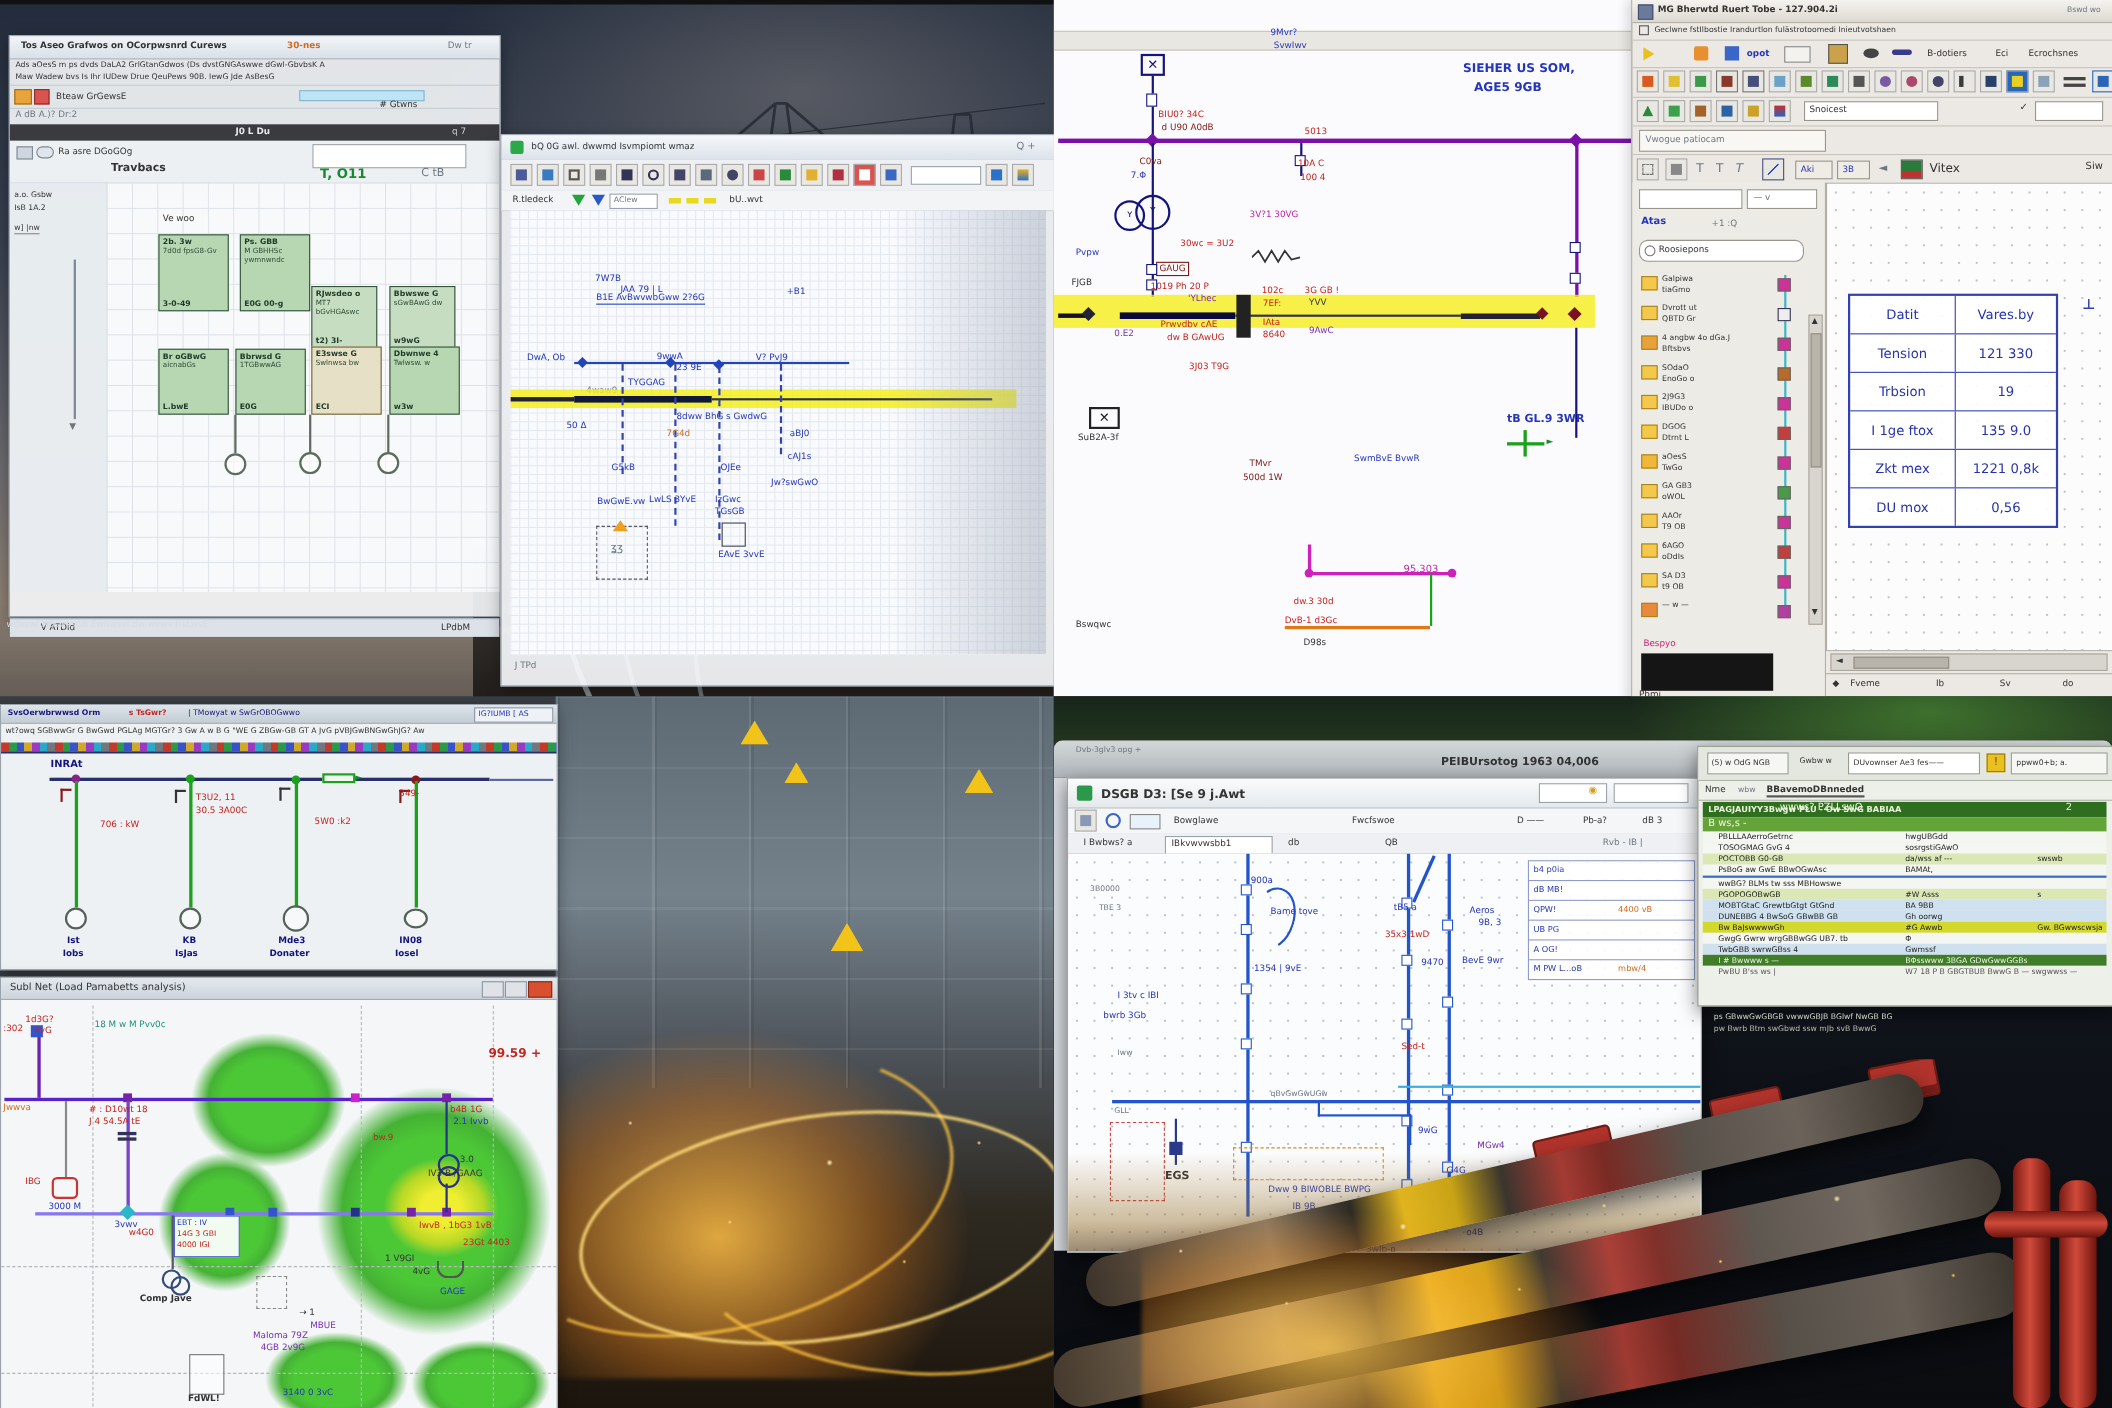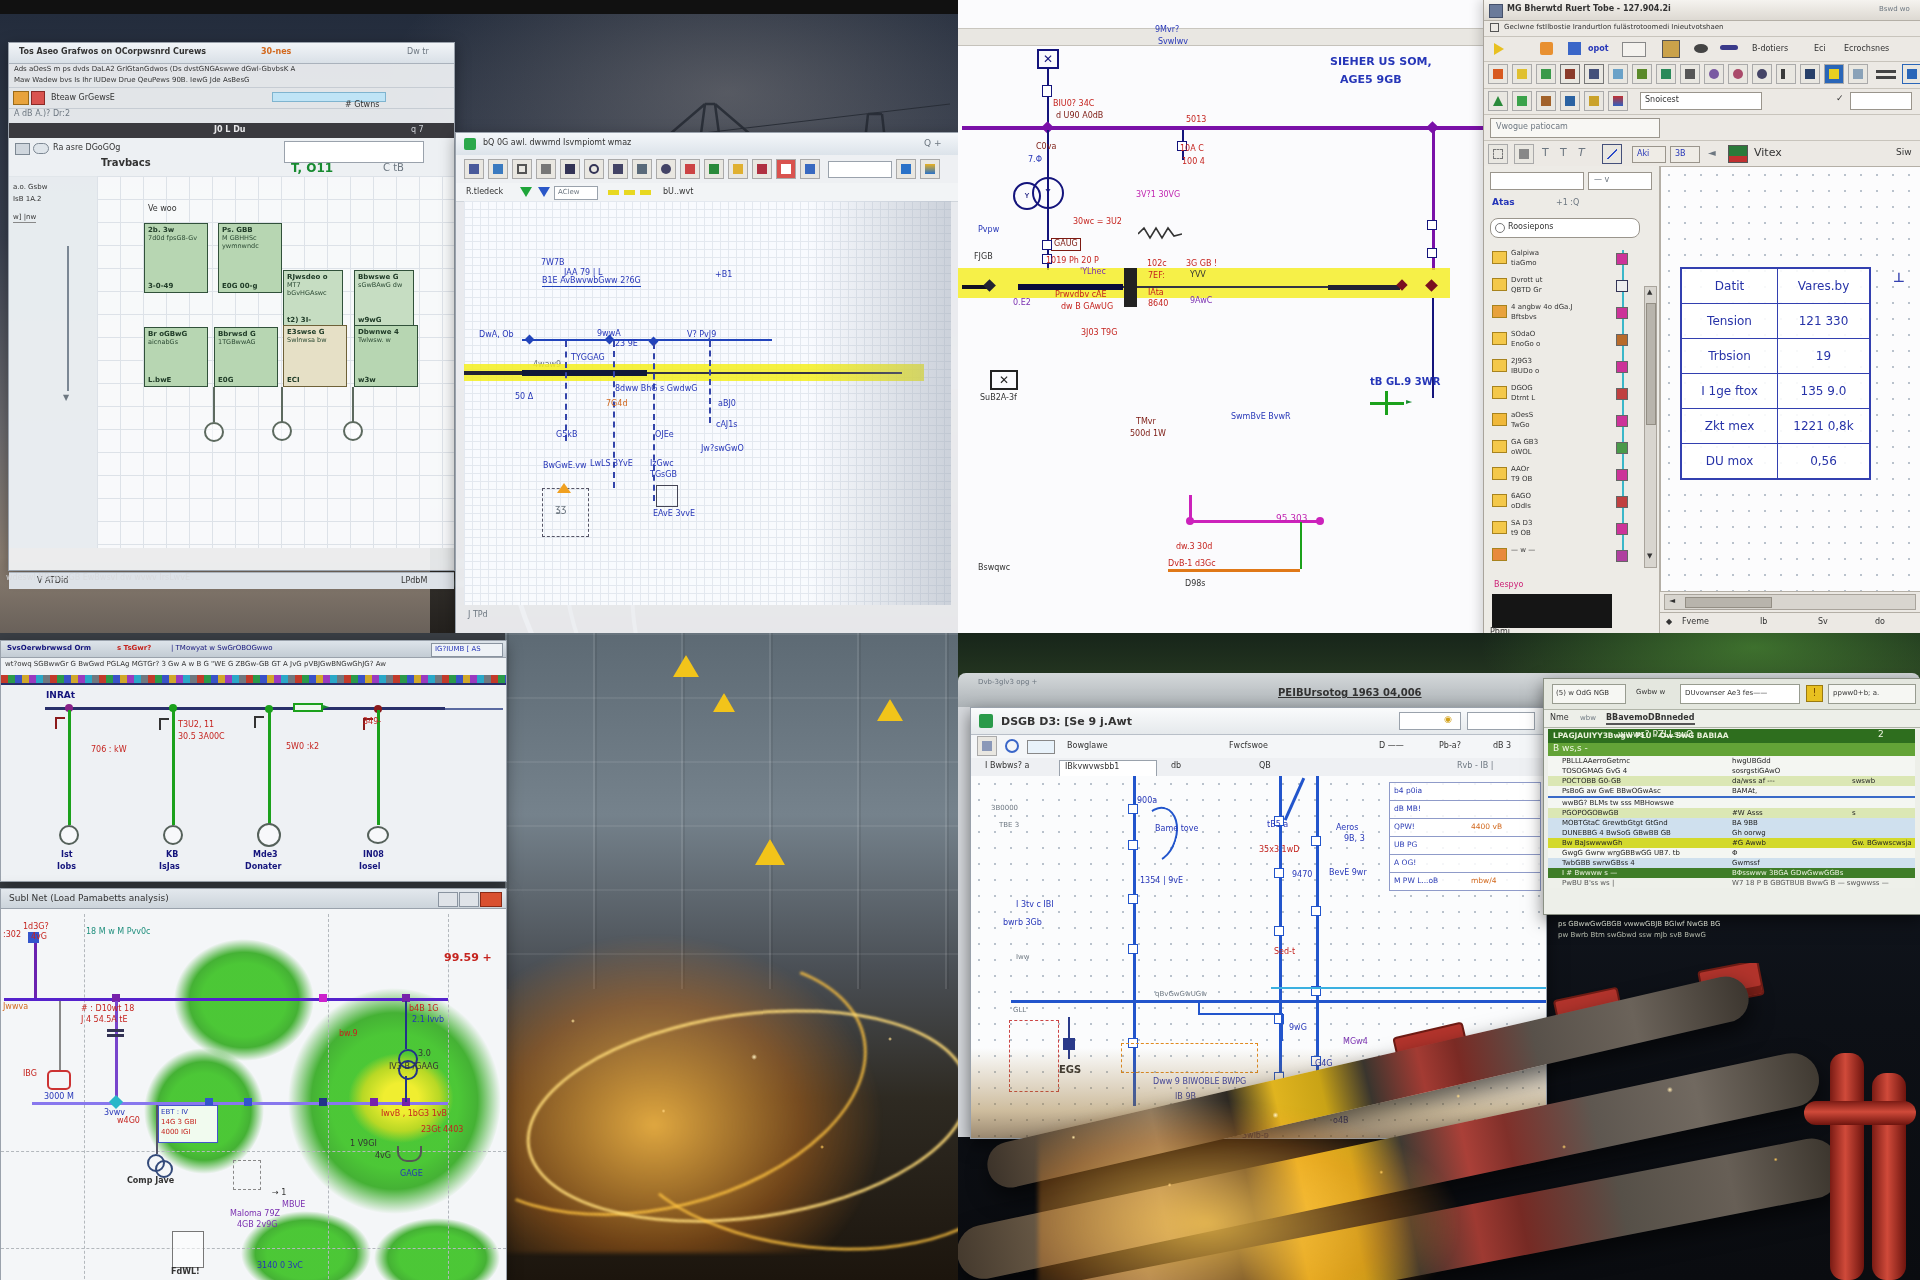--- a/index.html
+++ b/index.html
@@ -48,21 +48,21 @@
   .tblrow .c2{flex:1;display:flex;align-items:center;justify-content:center;}
   .mtr{display:flex;height:17px;border-bottom:1px solid #8f9bc9;font-size:7.5px;color:#2a3bb4;}
   .mtr .a{flex:0 0 75px;padding:3px 0 0 4px;}
   .mtr .bcell{flex:1;padding:3px 0 0 2px;color:#d2691e;}
 </style>
 </head>
 <body>
 
 <div id="stage">
 
-  <div class="abs" style="left:0;top:14px;width:958px;height:799px;background:linear-gradient(180deg,#232c3c 0%,#39404f 28%,#6b6a6e 52%,#8c7f72 68%,#4a4644 86%,#35312f 100%);overflow:hidden;">
+  <div class="abs" style="left:0;top:4px;width:958px;height:799px;background:linear-gradient(180deg,#232c3c 0%,#39404f 28%,#6b6a6e 52%,#8c7f72 68%,#4a4644 86%,#35312f 100%);overflow:hidden;">
     <div class="abs" style="left:380px;top:0;width:580px;height:260px;background:radial-gradient(ellipse at 60% 30%,rgba(200,190,180,.28),transparent 70%);"></div>
     <svg class="abs" width="340" height="330" viewBox="0 0 340 330" style="left:610px;top:30px;opacity:.85">
       <g stroke="#252a33" stroke-width="2.5" fill="none">
         <path d="M60 320 L95 60 M140 320 L105 60 M95 60 L105 60 M70 250 L130 250 M78 190 L122 190 M85 135 L115 135 M70 250 L122 190 M130 250 L78 190 M78 190 L115 135 M122 190 L85 135 M60 90 L140 90 M60 90 L95 60 M140 90 L105 60"></path>
         <path d="M230 320 L258 70 M300 320 L272 70 M258 70 L272 70 M238 255 L292 255 M244 200 L286 200 M250 150 L280 150 M238 255 L286 200 M292 255 L244 200 M230 110 L300 110"></path>
         <path d="M0 100 L340 60 M0 130 L340 95" stroke-width="1"></path>
       </g>
     </svg>
     <div class="abs" style="left:430px;top:375px;width:528px;height:258px;background:linear-gradient(180deg,#57524d,#33302c 70%,#201d1a);overflow:hidden;">
       <div class="abs" style="left:60px;top:-40px;width:760px;height:520px;border:5px solid #9aa0a6;border-radius:50%;border-top-color:transparent;border-right-color:transparent;transform:rotate(24deg);opacity:.8"></div>
@@ -784,21 +784,21 @@
         <span class="lbl f8 c-red" style="left:116px;top:209px;">w4G0</span>
         <span class="lbl f8 c-dark" style="left:271px;top:281px;">→ 1</span>
       </div>
     </div>
   </div>
 
   <div class="abs" style="left:958px;top:633px;width:962px;height:647px;background:linear-gradient(180deg,#17251a 0%,#22331f 6%,#121720 26%,#0d1016 60%,#0a0c10 100%);overflow:hidden;">
     <div class="abs" style="left:520px;top:-10px;width:460px;height:120px;background:radial-gradient(ellipse at 60% 20%,rgba(90,170,60,.55),transparent 70%);"></div>
     <div class="abs" style="left:0;top:40px;width:962px;height:34px;background:linear-gradient(#d4d8da,#aeb4b8);border-radius:8px 8px 0 0;border-bottom:1px solid #8a9094;">
       <span class="lbl f7 c-gray" style="left:20px;top:6px;">Dvb-3glv3 opg +</span>
-      <span class="lbl f10 b c-dark" style="left:320px;top:14px;text-decoration:underline;">PEIBUrsotog 1963 04,006</span>
+      <span class="lbl f10 b c-dark" style="left:352px;top:14px;">PEIBUrsotog 1963 04,006</span>
     </div>
     <div class="abs" style="left:0;top:74px;width:14px;height:430px;background:#d7dade;"></div>
 
     <div class="abs" style="left:12px;top:74px;width:575px;height:430px;background:#f4f6f8;border:1px solid #9aa2ac;box-shadow:0 6px 16px rgba(0,0,0,.5);">
       <div class="abs" style="left:0;top:0;right:0;height:26px;background:linear-gradient(#fafbfc,#e5e9ec);border-bottom:1px solid #b8bfc8;">
         <div class="abs" style="left:8px;top:6px;width:14px;height:14px;background:#2a9a4a;border-radius:2px;"></div>
         <span class="lbl f11 b c-dark" style="left:30px;top:8px;">DSGB D3: [Se 9 j.Awt</span>
         <div class="abs" style="left:428px;top:4px;width:60px;height:16px;background:#fff;border:1px solid #9aa2ac;">
             <span class="lbl" style="left:44px;top:2px;font-size:9px;color:#d2a017;">◉</span>
           </div>

